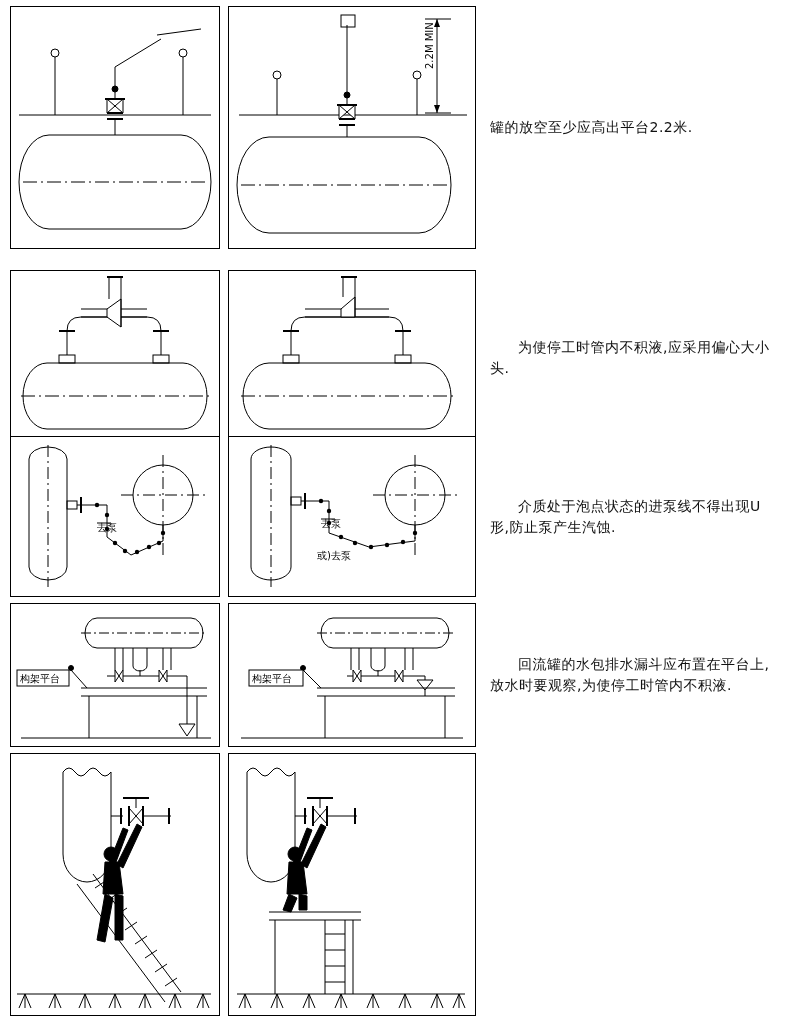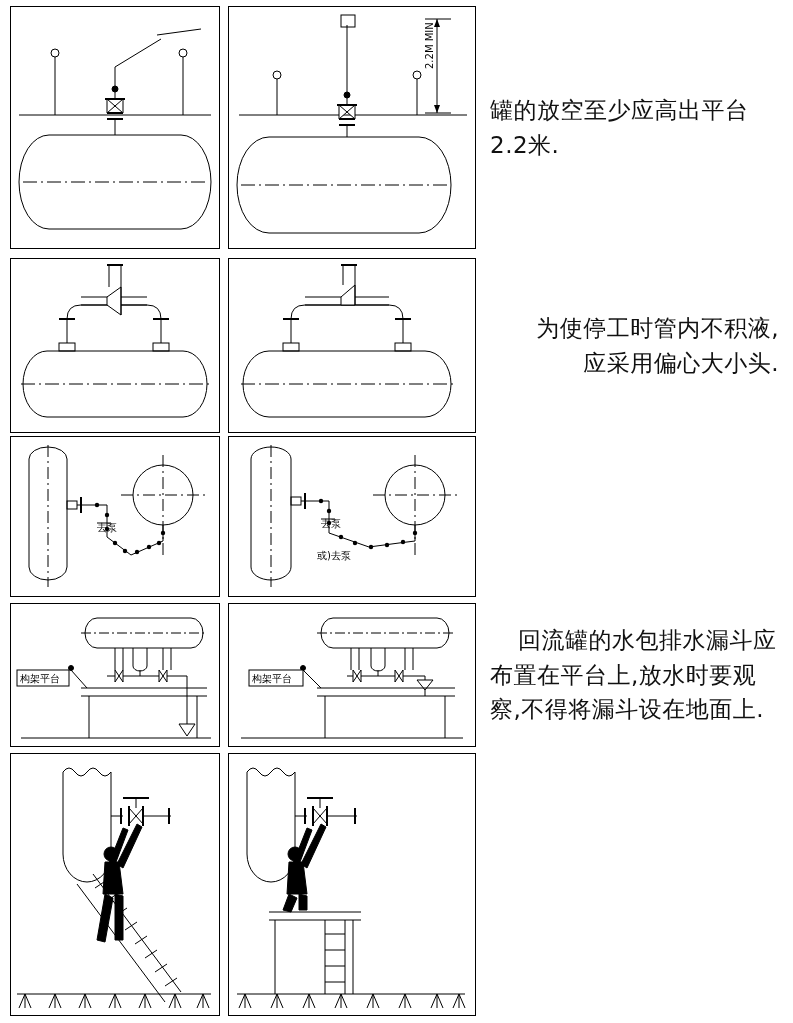--- a/index.html
+++ b/index.html
@@ -5,21 +5,21 @@
   html,body{margin:0;padding:0;background:#ffffff;}
   body{font-family:"Liberation Sans","DejaVu Sans",sans-serif;}
   #page{position:relative;width:793px;height:1023px;background:#fff;overflow:hidden;}
   .grid{position:absolute;left:10px;top:6px;width:775px;height:1010px;}
   .row{position:relative;width:100%;box-sizing:border-box;}
   .cell{position:absolute;top:0;height:100%;box-sizing:border-box;border:1px solid #000;background:#fff;overflow:hidden;}
   .c1{left:0;width:210px;}
   .c2{left:218px;width:248px;}
   .c3{left:474px;width:301px;border:none;}
   .note{position:absolute;left:0;top:0;width:100%;height:100%;display:flex;align-items:center;justify-content:flex-start;padding:4px 6px;box-sizing:border-box;}
-  .note span{font-size:23px;line-height:1.5;color:#111;letter-spacing:.5px;font-family:"DejaVu Sans","Liberation Sans",sans-serif;}
+  .note span{font-size:14px;line-height:1.5;color:#111;letter-spacing:.5px;font-family:"DejaVu Sans","Liberation Sans",sans-serif;}
   .note.ind span{text-indent:28px;display:block;}
   svg{display:block;}
   .lbl{font-size:10px;font-family:"DejaVu Sans",sans-serif;}
 </style>
 </head>
 <body>
 
 <div id="page">
   <div class="grid">
 
@@ -86,21 +86,21 @@
           <text class="lbl" x="204" y="62" transform="rotate(-90 204 62)" fill="#000">2.2M MIN</text>
         </svg>
       </div>
       <div class="cell c3">
         <div class="note">
           <span>罐的放空至少应高出平台2.2米.</span>
         </div>
       </div>
     </div>
 
-    <div class="row" style="position:absolute;left:0;top:252px;width:775px;height:175px;text-align:right;">
+    <div class="row" style="position:absolute;left:0;top:264px;width:775px;height:175px;">
       <div class="cell c1">
         <svg width="208" height="173" viewBox="0 0 208 173">
           <g stroke="#000" fill="none" stroke-width="1">
 
             <line x1="36" y1="92" x2="172" y2="92"></line>
             <line x1="36" y1="158" x2="172" y2="158"></line>
             <path d="M36,92 A 24 33 0 0 0 36,158"></path>
             <path d="M172,92 A 24 33 0 0 1 172,158"></path>
             <line x1="10" y1="125" x2="198" y2="125" stroke-dasharray="14,4,2,4"></line>
 
@@ -220,20 +220,25 @@
               <circle cx="158" cy="108" r="2.2"></circle>
                 <circle cx="174" cy="105" r="2.2"></circle>
               <circle cx="186" cy="96" r="2.2"></circle>
             </g>
             <line x1="92" y1="82" x2="106" y2="82"></line>
           </g>
           <text class="lbl" x="92" y="90" fill="#000">去泵</text>
           <text class="lbl" x="88" y="122" fill="#000">或)去泵</text>
         </svg>
       </div>
+      <div class="cell c3">
+        <div class="note ind">
+          <span>介质处于泡点状态的进泵线不得出现U形,防止泵产生汽蚀.</span>
+        </div>
+      </div>
     </div>
 
     <div class="row" style="position:absolute;left:0;top:597px;width:775px;height:144px;">
       <div class="cell c1">
         <svg width="208" height="142" viewBox="0 0 208 142">
           <g stroke="#000" fill="none" stroke-width="1">
 
             <line x1="86" y1="14" x2="180" y2="14"></line>
             <line x1="86" y1="44" x2="180" y2="44"></line>
             <path d="M86,14 A 12 15 0 0 0 86,44"></path>
@@ -300,21 +305,21 @@
             <line x1="12" y1="134" x2="234" y2="134"></line>
             <line x1="74" y1="66" x2="92" y2="84"></line>
             <circle cx="74" cy="64" r="2.5" fill="#000"></circle>
             <rect x="20" y="66" width="54" height="16" fill="#fff"></rect>
           </g>
           <text class="lbl" x="23" y="78" fill="#000">构架平台</text>
         </svg>
       </div>
       <div class="cell c3">
         <div class="note ind">
-          <span>回流罐的水包排水漏斗应布置在平台上,放水时要观察,不得将漏斗设在地面上.</span>
+          <span>回流罐的水包排水漏斗应布置在平台上,放水时要观察,为使停工时管内不积液.</span>
         </div>
       </div>
     </div>
 
     <div class="row" style="position:absolute;left:0;top:747px;width:775px;height:263px;">
       <div class="cell c1">
         <svg width="208" height="261" viewBox="0 0 208 261">
           <g stroke="#000" fill="none" stroke-width="1">
 
             <line x1="52" y1="18" x2="52" y2="100"></line>

